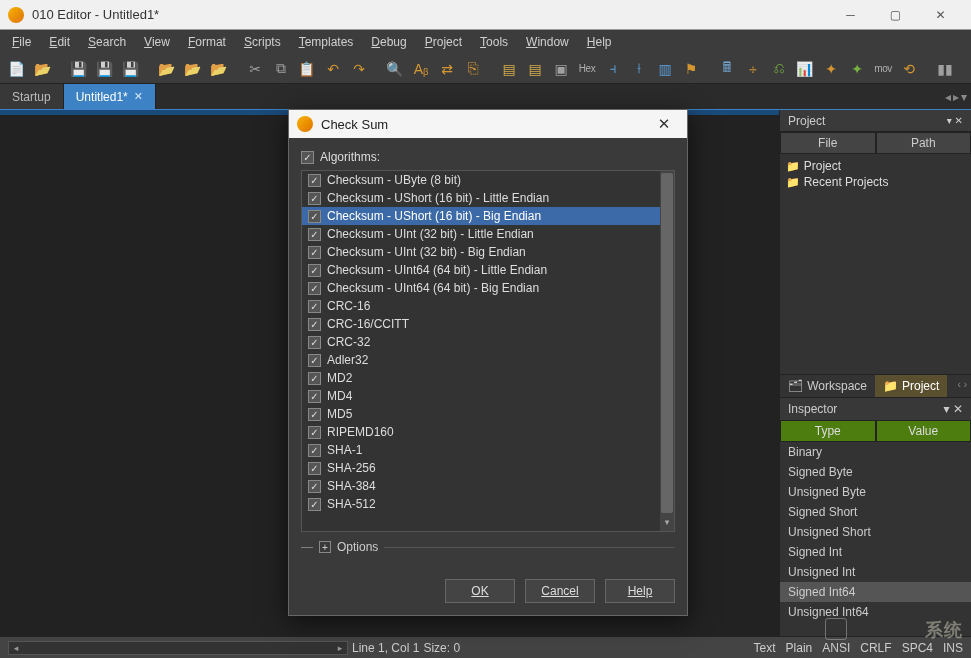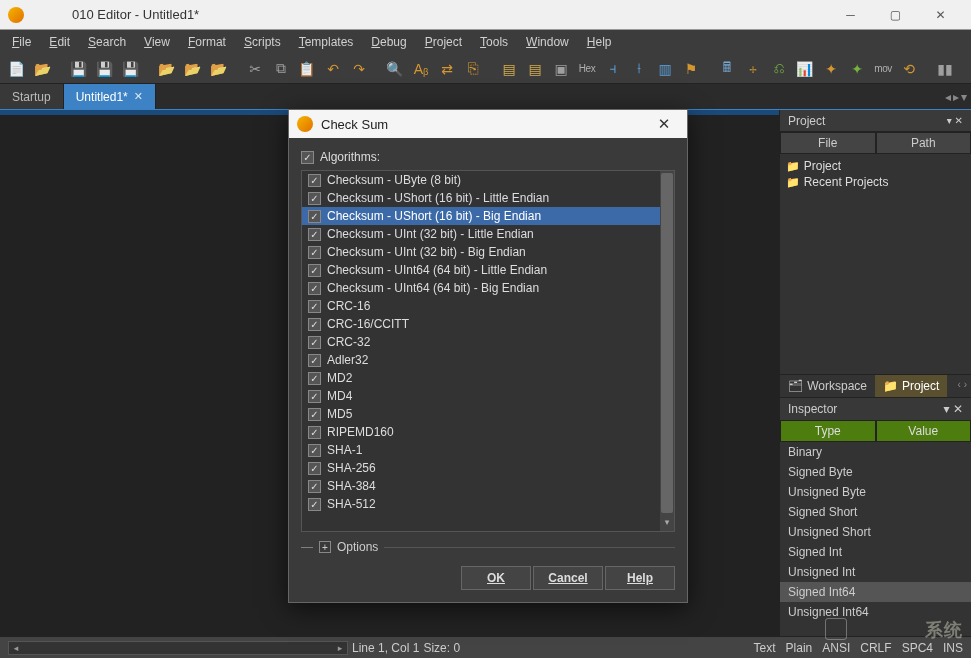--- a/index.html
+++ b/index.html
@@ -1,19 +1,19 @@
 <!DOCTYPE html>
 <html><head>
 <meta charset="utf-8">
 <style>
 * { box-sizing: border-box; margin: 0; padding: 0; font-family: "Segoe UI", Tahoma, sans-serif; font-size: 12px; }
 body { width: 971px; height: 658px; background: #2b2b2b; color: #d4d4d4; overflow: hidden; position: relative; }
 
 
-.titlebar { height: 30px; background: #f0f0f0; color: #333; display: flex; align-items: center; padding: 0 8px; border-bottom: 1px solid #999; gap: 40px; }
+.titlebar { height: 30px; background: #f0f0f0; color: #333; display: flex; align-items: center; padding: 0 8px; border-bottom: 1px solid #999; }
 .titlebar .app-icon { width: 16px; height: 16px; background: linear-gradient(135deg,#f7b500,#e07000); border-radius: 50%; margin-right: 8px; }
 .titlebar .title { flex: 1; font-size: 13px; }
 .win-controls { display: flex; gap: 0; }
 .win-btn { width: 45px; height: 28px; display: flex; align-items: center; justify-content: center; color: #555; cursor: pointer; }
 
 
 .menubar { height: 24px; background: #3c3c3c; display: flex; align-items: center; padding: 0 4px; gap: 2px; }
 .menu-item { padding: 3px 8px; color: #d0d0d0; cursor: pointer; }
 .menu-item .u { text-decoration: underline; }
 
@@ -85,21 +85,21 @@
 .algo-list { border: 1px solid #555; background: #333; height: 362px; overflow: hidden; position: relative; }
 .algo-scroll { overflow-y: auto; height: 100%; }
 .algo-item { display: flex; align-items: center; gap: 6px; padding: 2px 6px; color: #ddd; cursor: pointer; }
 .algo-item.sel { background: #3c6aa8; color: #fff; }
 .algo-scrollbar { position: absolute; right: 0; top: 0; bottom: 0; width: 14px; background: #444; }
 .algo-thumb { position: absolute; right: 1px; top: 2px; width: 12px; height: 340px; background: #666; border-radius: 2px; }
 .algo-arr { position: absolute; right: 0; width: 14px; height: 14px; color: #aaa; text-align: center; font-size: 9px; }
 .dlg-options { display: flex; align-items: center; gap: 6px; margin-top: 8px; color: #ccc; }
 .opt-line { flex: 1; height: 1px; background: #555; }
 .expand-box { width: 12px; height: 12px; border: 1px solid #888; display: inline-flex; align-items: center; justify-content: center; font-size: 10px; }
-.dlg-buttons { display: flex; justify-content: flex-end; gap: 2px; margin-top: 12px; font-weight: bold; }
+.dlg-buttons { display: flex; justify-content: flex-end; gap: 10px; margin-top: 25px; }
 .dlg-btn { min-width: 70px; padding: 4px 14px; background: #444; border: 1px solid #666; color: #ddd; cursor: pointer; text-align: center; }
 .dlg-btn .u { text-decoration: underline; }
 
 
 .watermark { position: absolute; right: 8px; bottom: 16px; font-size: 18px; color: rgba(220,220,200,.45); font-weight: bold; letter-spacing: 1px; pointer-events: none; z-index: 200; }
 .wm-badge { position: absolute; right: 124px; bottom: 18px; width: 22px; height: 22px; border: 1px solid rgba(180,180,180,.5); border-radius: 3px; z-index: 200; }
 </style>
 </head>
 <body>
 

